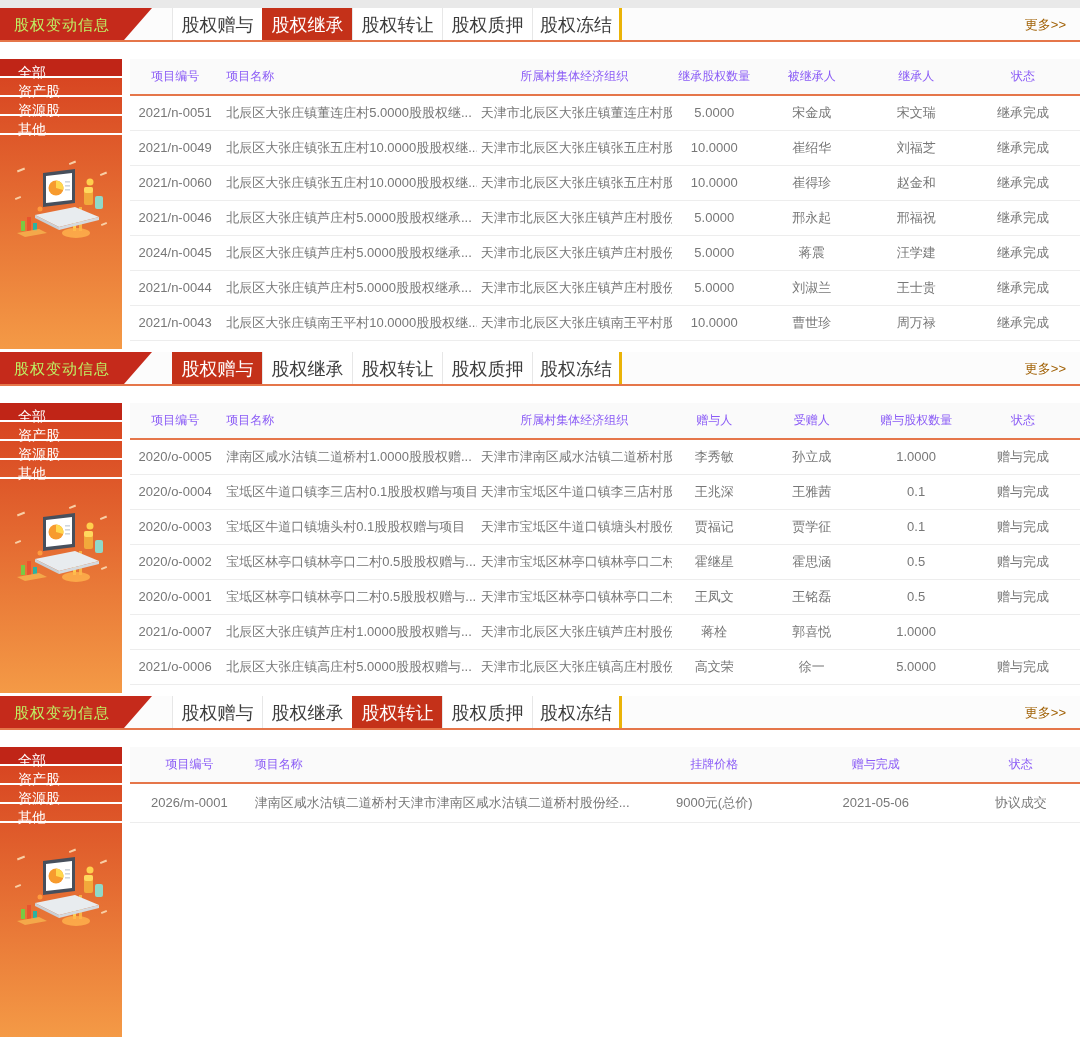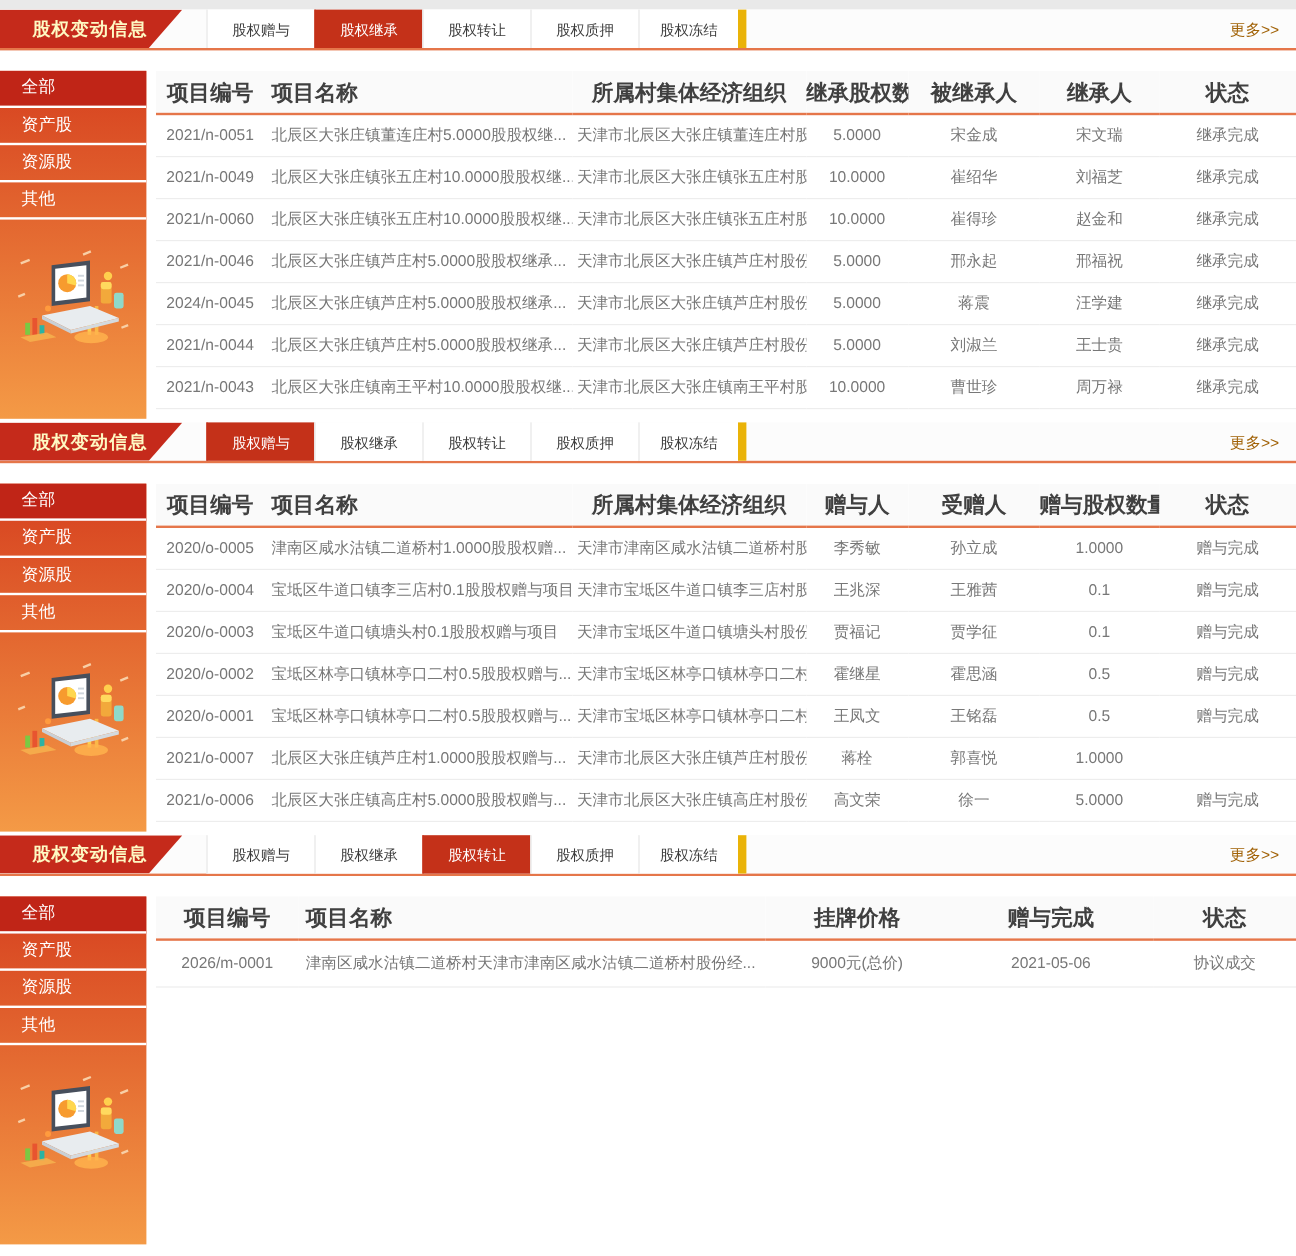--- a/index.html
+++ b/index.html
@@ -3,37 +3,37 @@
 <meta charset="utf-8">
 <style>
   *{box-sizing:border-box;margin:0;padding:0}
   html,body{background:#fff}
   body{width:1080px;font-family:"Liberation Sans","DejaVu Sans",sans-serif;color:#333}
   .top-strip{height:8px;background:#e9e9e9}
   .section{margin-bottom:3px}
   
   .hbar{position:relative;height:34px;background:#fcfcfc;border-bottom:2px solid var(--header-line-orange,#e5764a);display:flex;align-items:stretch}
   .banner{width:152px;flex-shrink:0;background:var(--banner-red,#c52a1b);clip-path:polygon(0 0,100% 0,calc(100% - 28px) 100%,0 100%);
-          color:#fef9c3;font-weight:bold;font-size:15px;line-height:34px;padding-left:27px;letter-spacing:1px}
+          color:#bef264;font-weight:normal;font-size:15px;line-height:34px;padding-left:14px;letter-spacing:1px}
   .tabs{display:flex;margin-left:20px}
-  .tab{width:90px;text-align:center;line-height:34px;font-size:12px;color:#3c3c3c;background:#fff;border-left:1px solid #e7e7e7;cursor:pointer;white-space:nowrap}
-  .tab:last-child{border-right:7px solid #eab308}
+  .tab{width:90px;text-align:center;line-height:34px;font-size:18px;color:#3c3c3c;background:#fff;border-left:1px solid #e7e7e7;cursor:pointer;white-space:nowrap}
+  .tab:last-child{border-right:3px solid #eab308}
   .tab.active{background:var(--active-tab-red,#c43119);border-color:var(--active-tab-red,#c43119);color:#fff}
   .more{margin-left:auto;line-height:34px;font-size:13px;color:#a16207;padding-right:14px;cursor:pointer;white-space:nowrap}
   
   .body-row{display:flex;margin-top:17px;height:290px}
   .sidebar{width:122px;flex-shrink:0;background:linear-gradient(180deg,var(--sidebar-gradient-top,#d6401f),var(--sidebar-gradient-bottom,#f49a46));overflow:hidden}
-  .side-item{height:31px;line-height:27px;padding-left:18px;color:#fff;font-size:14px;border-bottom:2px solid #fff;cursor:pointer}
+  .side-item{height:19px;line-height:27px;padding-left:18px;color:#fff;font-size:14px;border-bottom:2px solid #fff;cursor:pointer}
   .side-item.active{background:var(--sidebar-active-red,#c02517)}
   .illus{width:96px;margin:24px auto 0}
   
   .table-wrap{flex:1;margin-left:8px;background:#fff}
   table{width:100%;border-collapse:collapse;table-layout:fixed}
   thead tr{border-bottom:2px solid var(--header-line-orange,#e5764a)}
-  th{height:36px;font-size:18px;font-weight:bold;color:#404040;background:#fafafa;text-align:center;white-space:nowrap;overflow:hidden}
+  th{height:36px;font-size:12px;font-weight:normal;color:#8b5cf6;background:#fafafa;text-align:center;white-space:nowrap;overflow:hidden}
   td{height:35px;font-size:13px;color:#777;text-align:center;white-space:nowrap;overflow:hidden}
   tbody tr{border-bottom:1px solid #ededed}
   .cols5 tbody td{height:39px}
   
   .cols7 th:nth-of-type(1),.cols7 td:nth-of-type(1){width:9.5%}
   .cols7 th:nth-of-type(2),.cols7 td:nth-of-type(2){width:27%;text-align:left;padding-left:6px}
   .cols7 th:nth-of-type(3){width:20.5%}
   .cols7 td:nth-of-type(3){width:20.5%;text-align:left;padding-left:4px}
   .cols7 th:nth-of-type(4),.cols7 td:nth-of-type(4){width:9%}
   .cols7 th:nth-of-type(5),.cols7 td:nth-of-type(5){width:11.5%}

